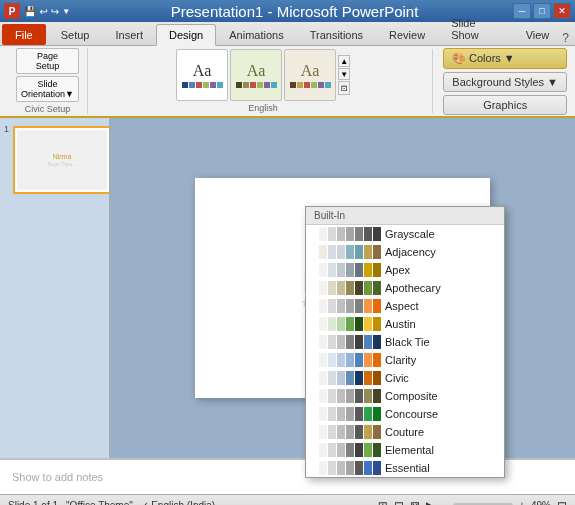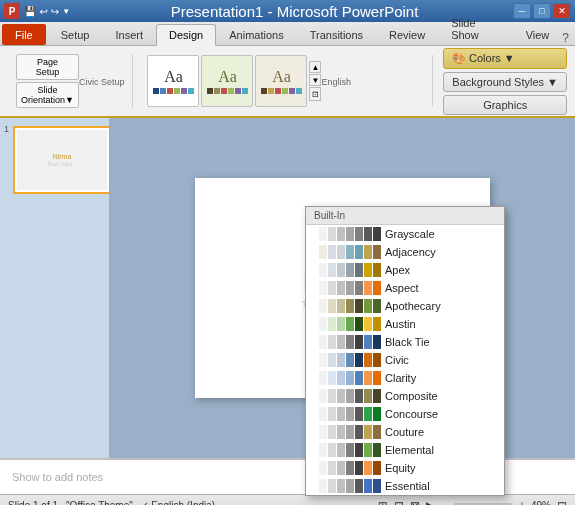--- a/index.html
+++ b/index.html
@@ -18,21 +18,21 @@
     .title-bar-icon { width: 16px; height: 16px; background: #cc3300; border-radius: 2px; margin-right: 4px; display: flex; align-items: center; justify-content: center; font-size: 9px; color: white; font-weight: bold; }
     .title-bar-text { flex: 1; text-align: center; font-size: 15px; }
     .title-bar-controls { display: flex; gap: 2px; }
     .tb-btn { width: 18px; height: 16px; background: #5a8fc5; border: 1px solid #3a6fa5; border-radius: 2px; display: flex; align-items: center; justify-content: center; font-size: 9px; color: white; cursor: pointer; }
     .tb-btn.close { background: #c0392b; }
     .ribbon-tabs { background: linear-gradient(to bottom, #e8e8e8, #d8d8d8); height: 24px; display: flex; align-items: flex-end; padding: 0 2px; border-bottom: 1px solid #ababab; }
     .tab { padding: 4px 12px; font-size: 11px; cursor: pointer; border: 1px solid transparent; border-bottom: none; border-radius: 3px 3px 0 0; color: #333; }
     .tab.active { background: #f1f1f1; border-color: #ababab; border-bottom: 1px solid #f1f1f1; color: #000; margin-bottom: -1px; }
 
     .ribbon-content { background: #f8f8f8; padding: 4px 6px; display: flex; align-items: center; gap: 8px; min-height: 70px; }
-    .ribbon-group { display: flex; align-items: center; border-right: 1px solid #d0d0d0; padding: 0 8px; }
+    .ribbon-group { display: flex; flex-direction: column; align-items: center; border-right: 1px solid #d0d0d0; padding: 0 8px; }
     .ribbon-group-items { display: flex; align-items: center; gap: 4px; }
     .ribbon-group-label { font-size: 9px; color: #666; margin-top: 2px; }
 
     .colors-btn-ribbon {
       background: linear-gradient(to bottom, #fdf6e3, #f5dfa0);
       border: 1px solid #c8a020;
       border-radius: 3px;
       padding: 3px 8px;
       cursor: pointer;
       display: flex;
@@ -296,46 +296,46 @@
             <div class="cs" style="background: rgb(105, 115, 124);"></div>
             <div class="cs" style="background: rgb(204, 163, 0);"></div>
             <div class="cs" style="background: rgb(160, 120, 0);"></div>
           </div>
           <span class="dropdown-item-label">Apex</span>
         </div>
         <div class="dropdown-item">
           <div class="color-swatch-row">
             <div class="cs" style="background: rgb(255, 255, 255);"></div>
             <div class="cs" style="background: rgb(242, 242, 242);"></div>
-            <div class="cs" style="background: rgb(217, 217, 217);"></div>
-            <div class="cs" style="background: rgb(191, 191, 191);"></div>
-            <div class="cs" style="background: rgb(165, 165, 165);"></div>
-            <div class="cs" style="background: rgb(127, 127, 127);"></div>
-            <div class="cs" style="background: rgb(247, 150, 70);"></div>
-            <div class="cs" style="background: rgb(227, 108, 9);"></div>
-          </div>
-          <span class="dropdown-item-label">Aspect</span>
-        </div>
-        <div class="dropdown-item">
-          <div class="color-swatch-row">
-            <div class="cs" style="background: rgb(255, 255, 255);"></div>
-            <div class="cs" style="background: rgb(242, 242, 242);"></div>
             <div class="cs" style="background: rgb(221, 217, 195);"></div>
             <div class="cs" style="background: rgb(196, 189, 151);"></div>
             <div class="cs" style="background: rgb(148, 138, 84);"></div>
             <div class="cs" style="background: rgb(73, 68, 41);"></div>
             <div class="cs" style="background: rgb(112, 153, 60);"></div>
             <div class="cs" style="background: rgb(74, 102, 40);"></div>
           </div>
           <span class="dropdown-item-label">Apothecary</span>
         </div>
         <div class="dropdown-item">
           <div class="color-swatch-row">
             <div class="cs" style="background: rgb(255, 255, 255);"></div>
             <div class="cs" style="background: rgb(242, 242, 242);"></div>
+            <div class="cs" style="background: rgb(217, 217, 217);"></div>
+            <div class="cs" style="background: rgb(191, 191, 191);"></div>
+            <div class="cs" style="background: rgb(165, 165, 165);"></div>
+            <div class="cs" style="background: rgb(127, 127, 127);"></div>
+            <div class="cs" style="background: rgb(247, 150, 70);"></div>
+            <div class="cs" style="background: rgb(227, 108, 9);"></div>
+          </div>
+          <span class="dropdown-item-label">Aspect</span>
+        </div>
+        <div class="dropdown-item">
+          <div class="color-swatch-row">
+            <div class="cs" style="background: rgb(255, 255, 255);"></div>
+            <div class="cs" style="background: rgb(242, 242, 242);"></div>
             <div class="cs" style="background: rgb(217, 234, 211);"></div>
             <div class="cs" style="background: rgb(182, 215, 168);"></div>
             <div class="cs" style="background: rgb(106, 168, 79);"></div>
             <div class="cs" style="background: rgb(39, 78, 19);"></div>
             <div class="cs" style="background: rgb(241, 194, 50);"></div>
             <div class="cs" style="background: rgb(191, 144, 0);"></div>
           </div>
           <span class="dropdown-item-label">Austin</span>
         </div>
         <div class="dropdown-item">
@@ -348,46 +348,46 @@
             <div class="cs" style="background: rgb(64, 64, 64);"></div>
             <div class="cs" style="background: rgb(79, 129, 189);"></div>
             <div class="cs" style="background: rgb(23, 55, 94);"></div>
           </div>
           <span class="dropdown-item-label">Black Tie</span>
         </div>
         <div class="dropdown-item">
           <div class="color-swatch-row">
             <div class="cs" style="background: rgb(255, 255, 255);"></div>
             <div class="cs" style="background: rgb(242, 242, 242);"></div>
+            <div class="cs" style="background: rgb(219, 229, 241);"></div>
+            <div class="cs" style="background: rgb(184, 204, 228);"></div>
+            <div class="cs" style="background: rgb(149, 179, 215);"></div>
+            <div class="cs" style="background: rgb(79, 129, 189);"></div>
+            <div class="cs" style="background: rgb(247, 150, 70);"></div>
+            <div class="cs" style="background: rgb(227, 108, 9);"></div>
+          </div>
+          <span class="dropdown-item-label">Clarity</span>
+        </div>
+        <div class="dropdown-item">
+          <div class="color-swatch-row">
+            <div class="cs" style="background: rgb(255, 255, 255);"></div>
+            <div class="cs" style="background: rgb(242, 242, 242);"></div>
             <div class="cs" style="background: rgb(214, 220, 228);"></div>
             <div class="cs" style="background: rgb(184, 199, 217);"></div>
             <div class="cs" style="background: rgb(99, 142, 183);"></div>
             <div class="cs" style="background: rgb(23, 55, 94);"></div>
             <div class="cs" style="background: rgb(208, 107, 14);"></div>
             <div class="cs" style="background: rgb(156, 79, 0);"></div>
           </div>
           <span class="dropdown-item-label">Civic</span>
         </div>
         <div class="dropdown-item">
           <div class="color-swatch-row">
             <div class="cs" style="background: rgb(255, 255, 255);"></div>
             <div class="cs" style="background: rgb(242, 242, 242);"></div>
-            <div class="cs" style="background: rgb(219, 229, 241);"></div>
-            <div class="cs" style="background: rgb(184, 204, 228);"></div>
-            <div class="cs" style="background: rgb(149, 179, 215);"></div>
-            <div class="cs" style="background: rgb(79, 129, 189);"></div>
-            <div class="cs" style="background: rgb(247, 150, 70);"></div>
-            <div class="cs" style="background: rgb(227, 108, 9);"></div>
-          </div>
-          <span class="dropdown-item-label">Clarity</span>
-        </div>
-        <div class="dropdown-item">
-          <div class="color-swatch-row">
-            <div class="cs" style="background: rgb(255, 255, 255);"></div>
-            <div class="cs" style="background: rgb(242, 242, 242);"></div>
             <div class="cs" style="background: rgb(217, 217, 217);"></div>
             <div class="cs" style="background: rgb(191, 191, 191);"></div>
             <div class="cs" style="background: rgb(165, 165, 165);"></div>
             <div class="cs" style="background: rgb(89, 89, 89);"></div>
             <div class="cs" style="background: rgb(148, 138, 84);"></div>
             <div class="cs" style="background: rgb(73, 68, 41);"></div>
           </div>
           <span class="dropdown-item-label">Composite</span>
         </div>
         <div class="dropdown-item">
@@ -421,33 +421,20 @@
             <div class="cs" style="background: rgb(255, 255, 255);"></div>
             <div class="cs" style="background: rgb(242, 242, 242);"></div>
             <div class="cs" style="background: rgb(217, 217, 217);"></div>
             <div class="cs" style="background: rgb(191, 191, 191);"></div>
             <div class="cs" style="background: rgb(127, 127, 127);"></div>
             <div class="cs" style="background: rgb(64, 64, 64);"></div>
             <div class="cs" style="background: rgb(112, 173, 71);"></div>
             <div class="cs" style="background: rgb(55, 86, 35);"></div>
           </div>
           <span class="dropdown-item-label">Elemental</span>
-        </div>
-        <div class="dropdown-item">
-          <div class="color-swatch-row">
-            <div class="cs" style="background: rgb(255, 255, 255);"></div>
-            <div class="cs" style="background: rgb(242, 242, 242);"></div>
-            <div class="cs" style="background: rgb(217, 217, 217);"></div>
-            <div class="cs" style="background: rgb(191, 191, 191);"></div>
-            <div class="cs" style="background: rgb(127, 127, 127);"></div>
-            <div class="cs" style="background: rgb(64, 64, 64);"></div>
-            <div class="cs" style="background: rgb(247, 150, 70);"></div>
-            <div class="cs" style="background: rgb(151, 72, 6);"></div>
-          </div>
-          <span class="dropdown-item-label">Equity</span>
         </div>
         <div class="dropdown-item">
           <div class="color-swatch-row">
             <div class="cs" style="background: rgb(255, 255, 255);"></div>
             <div class="cs" style="background: rgb(242, 242, 242);"></div>
             <div class="cs" style="background: rgb(217, 217, 217);"></div>
             <div class="cs" style="background: rgb(191, 191, 191);"></div>
             <div class="cs" style="background: rgb(165, 165, 165);"></div>
             <div class="cs" style="background: rgb(89, 89, 89);"></div>
             <div class="cs" style="background: rgb(68, 114, 196);"></div>

